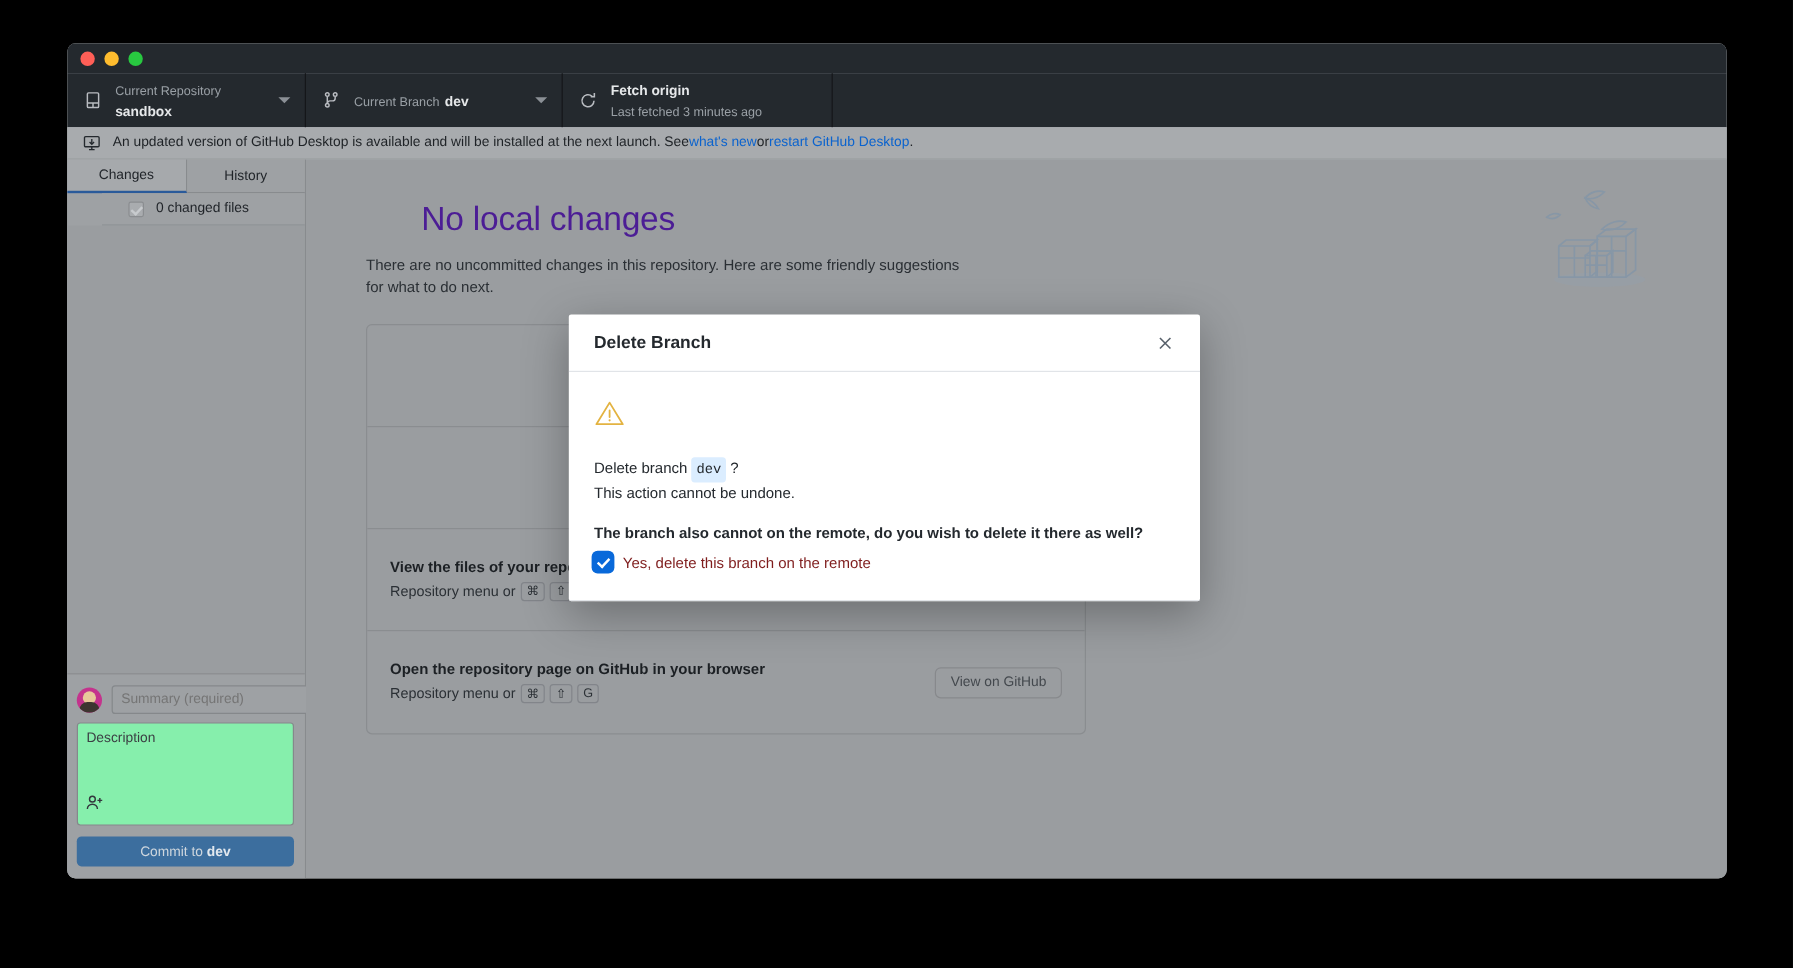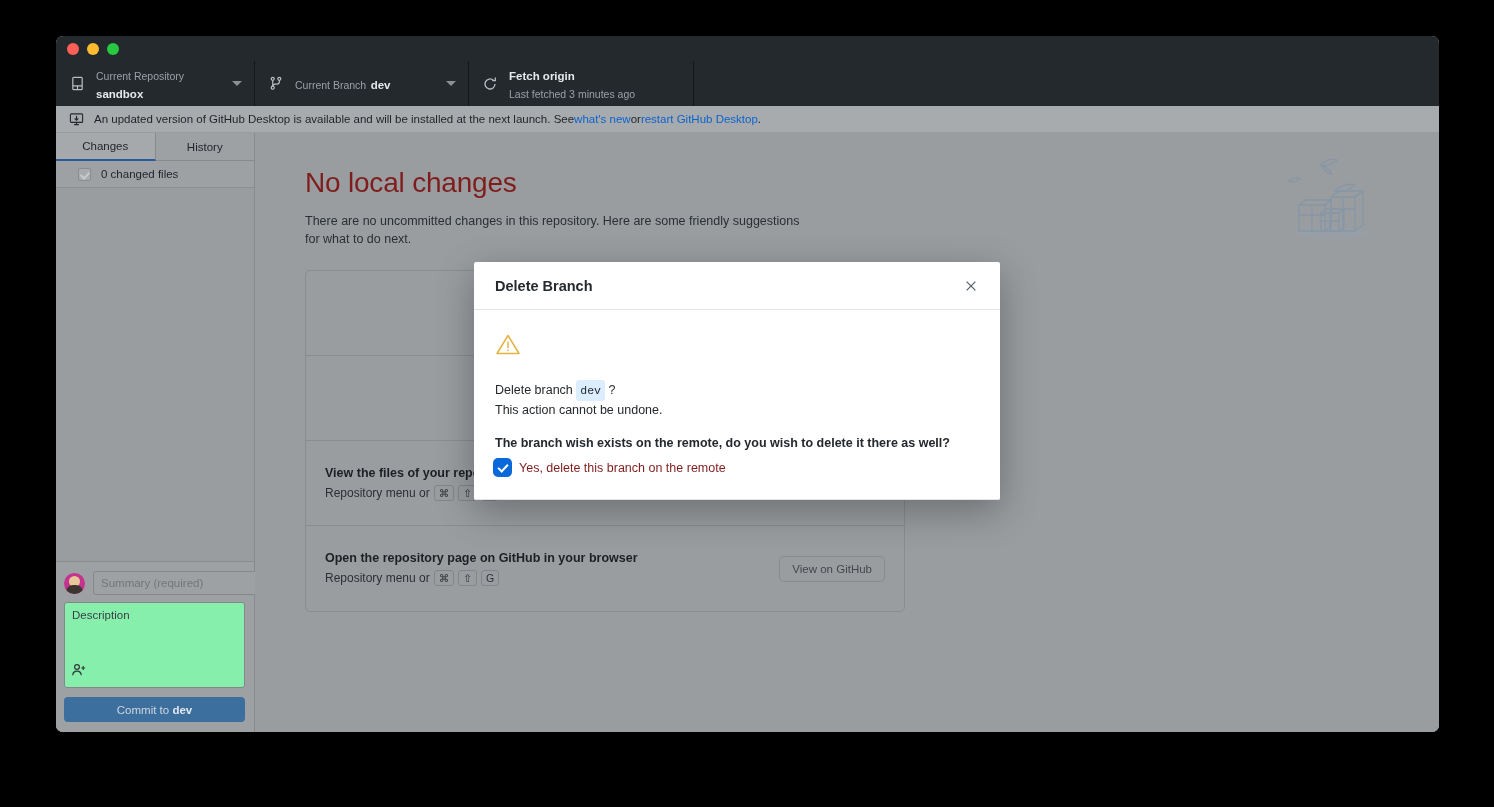--- a/index.html
+++ b/index.html
@@ -120,20 +120,21 @@
   .tab.active {
     border-bottom: 2px solid #2a5a9a;
     background: #a6a9ac;
   }
   .changed-row {
     height: 27px;
     display: flex; align-items: center;
     padding-left: 22px;
     border-bottom: 1px solid #8d9093;
     background: #9ea1a4;
+    margin-left: 29px;
   }
   .cb-gray {
     width: 13px; height: 13px;
     background: #a9acaf;
     border: 1px solid #8a8d90;
     border-radius: 2px;
     margin-right: 10px;
     position: relative;
   }
   .cb-gray::after {
@@ -211,24 +212,25 @@
   
   .main {
     flex: 1;
     background: #9a9da0;
     position: relative;
     overflow: hidden;
     padding: 34px 50px 0 50px;
   }
   .blank-title {
     font-size: 28px;
-    color: #7f1d1d;
+    color: #4c1d95;
     font-weight: normal;
     letter-spacing: -0.2px;
     margin-bottom: 13px;
+    margin-left: 46px;
   }
   .blank-sub {
     font-size: 12.5px;
     color: #2a2f34;
     line-height: 18px;
     max-width: 510px;
     margin-bottom: 22px;
   }
   .illustration {
     position: absolute;
@@ -588,21 +590,21 @@
           <path d="M13 3.5L24 21.5H2z"></path>
           <line x1="13" y1="10" x2="13" y2="15.5" stroke-linecap="round"></line>
           <circle cx="13" cy="18.3" r="0.9" fill="#e3b341" stroke="none"></circle>
         </svg>
       </div>
       <div class="modal-content">
         <div class="line1">
           <span>Delete branch </span><span class="code-chip">dev</span><span> ?</span>
         </div>
         <div class="line2">This action cannot be undone.</div>
-        <div class="line-bold">The branch wish exists on the remote, do you wish to delete it there as well?</div>
+        <div class="line-bold">The branch also cannot on the remote, do you wish to delete it there as well?</div>
         <div class="check-row">
           <span class="checkbox"></span>
           <span class="check-label">Yes, delete this branch on the remote</span>
         </div>
       </div>
     </div>
 
   </div>
 
 </div>

